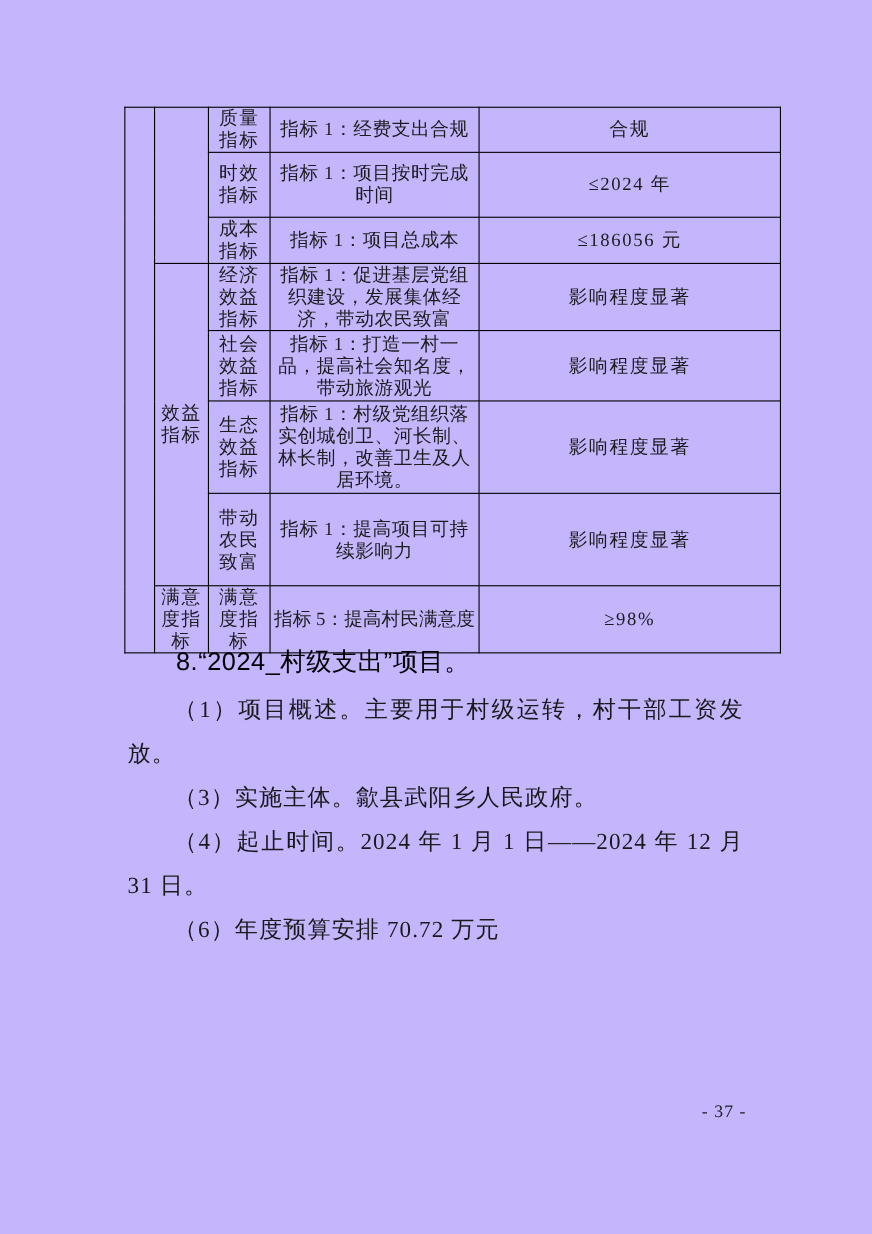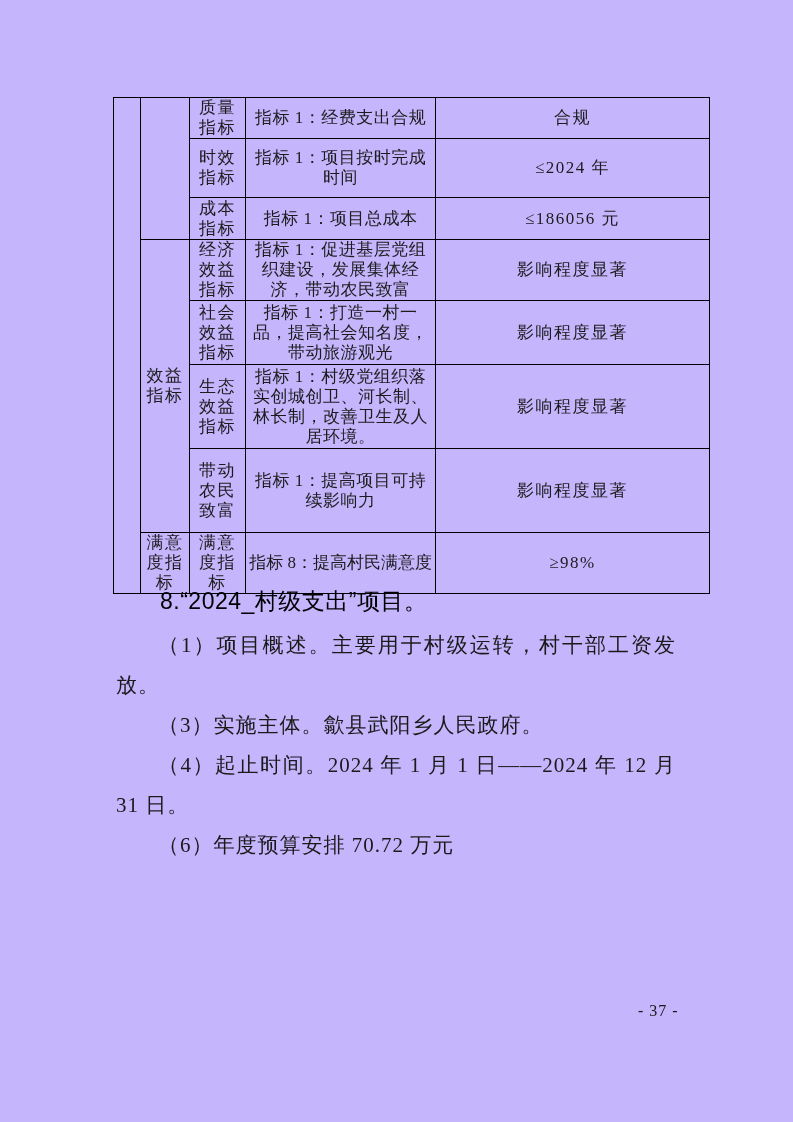--- a/index.html
+++ b/index.html
@@ -110,21 +110,21 @@
         <td>影响程度显著</td>
       </tr>
       <tr class="r7">
         <td>带动农民致富</td>
         <td class="ind">指标 1：提高项目可持续影响力</td>
         <td>影响程度显著</td>
       </tr>
       <tr class="r8">
         <td>满意度指标</td>
         <td>满意度指标</td>
-        <td class="ind nw">指标 8：提高村民满意度</td>
+        <td class="ind nw">指标 5：提高村民满意度</td>
         <td>≥98%</td>
       </tr>
     </tbody>
   </table>
 
   <div class="content">
     <h2 class="heading">8.“2024_村级支出”项目。</h2>
     <p class="para">（1）项目概述。主要用于村级运转，村干部工资发放。</p>
     <p class="para">（3）实施主体。歙县武阳乡人民政府。</p>
     <p class="para">（4）起止时间。2024 年 1 月 1 日——2024 年 12 月 31 日。</p>

